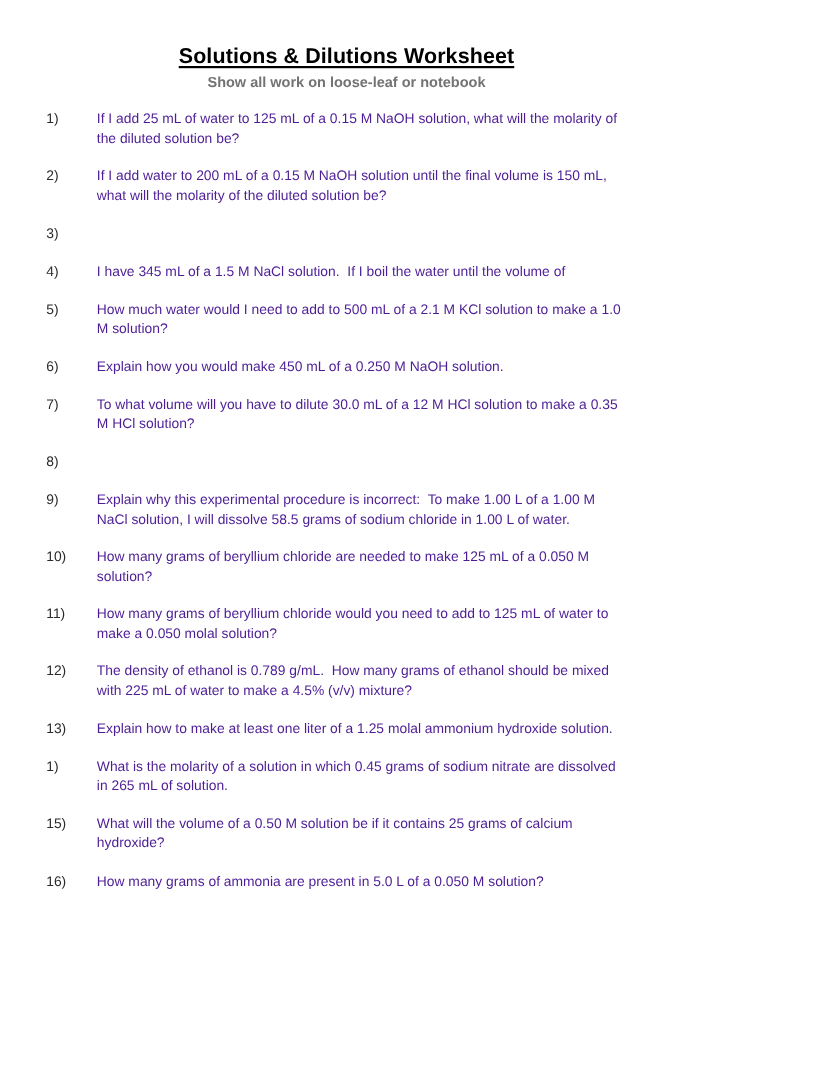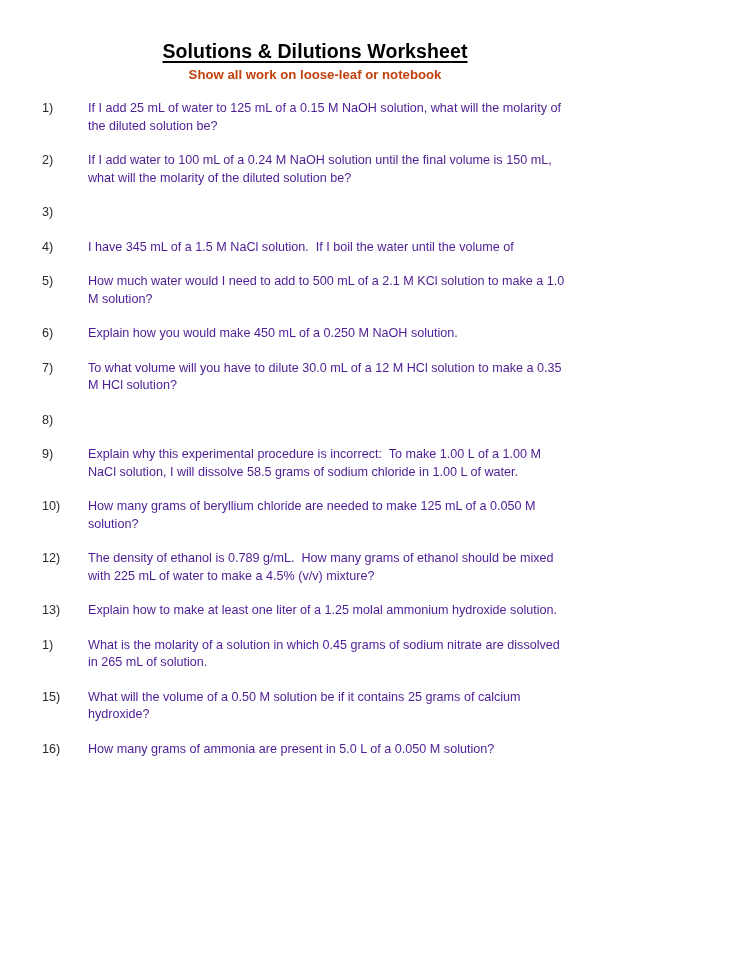--- a/index.html
+++ b/index.html
@@ -38,21 +38,21 @@
   .doc-title .title-text {
     text-decoration: underline;
     text-underline-offset: 3px;
     text-decoration-thickness: 2px;
   }
   .doc-subtitle {
     font-size: 13.2px;
     font-weight: bold;
     line-height: 1.2;
     margin: 5px 0 0 0;
-    color: #c2410c;
+    color: #737373;
   }
   
   .questions {
     margin: 0;
     padding: 0;
     list-style: none;
     position: absolute;
     top: 100px;
     left: 0;
     right: 0;
@@ -94,21 +94,21 @@
     <div class="doc-subtitle">Show all work on loose-leaf or notebook</div>
   </div>
 
   <ol class="questions">
       <li class="question">
         <span class="q-number">1)</span>
         <span class="q-text">If I add 25 mL of water to 125 mL of a 0.15 M NaOH solution, what will the molarity of the diluted solution be?</span>
       </li>
       <li class="question">
         <span class="q-number">2)</span>
-        <span class="q-text">If I add water to 100 mL of a 0.24 M NaOH solution until the final volume is 150 mL, what will the molarity of the diluted solution be?</span>
+        <span class="q-text">If I add water to 200 mL of a 0.15 M NaOH solution until the final volume is 150 mL, what will the molarity of the diluted solution be?</span>
       </li>
       <li class="question">
         <span class="q-number">3)</span>
       </li>
       <li class="question">
         <span class="q-number">4)</span>
         <span class="q-text">I have 345 mL of a 1.5 M NaCl solution.  If I boil the water until the volume of</span>
       </li>
       <li class="question">
         <span class="q-number">5)</span>
@@ -127,20 +127,24 @@
       </li>
       <li class="question">
         <span class="q-number">9)</span>
         <span class="q-text">Explain why this experimental procedure is incorrect:  To make 1.00 L of a 1.00 M NaCl solution, I will dissolve 58.5 grams of sodium chloride in 1.00 L of water.</span>
       </li>
       <li class="question">
         <span class="q-number">10)</span>
         <span class="q-text">How many grams of beryllium chloride are needed to make 125 mL of a 0.050 M solution?</span>
       </li>
       <li class="question">
+        <span class="q-number">11)</span>
+        <span class="q-text">How many grams of beryllium chloride would you need to add to 125 mL of water to make a 0.050 molal solution?</span>
+      </li>
+      <li class="question">
         <span class="q-number">12)</span>
         <span class="q-text">The density of ethanol is 0.789 g/mL.  How many grams of ethanol should be mixed with 225 mL of water to make a 4.5% (v/v) mixture?</span>
       </li>
       <li class="question">
         <span class="q-number">13)</span>
         <span class="q-text">Explain how to make at least one liter of a 1.25 molal ammonium hydroxide solution.</span>
       </li>
       <li class="question">
         <span class="q-number">1)</span>
         <span class="q-text">What is the molarity of a solution in which 0.45 grams of sodium nitrate are dissolved in 265 mL of solution.</span>

